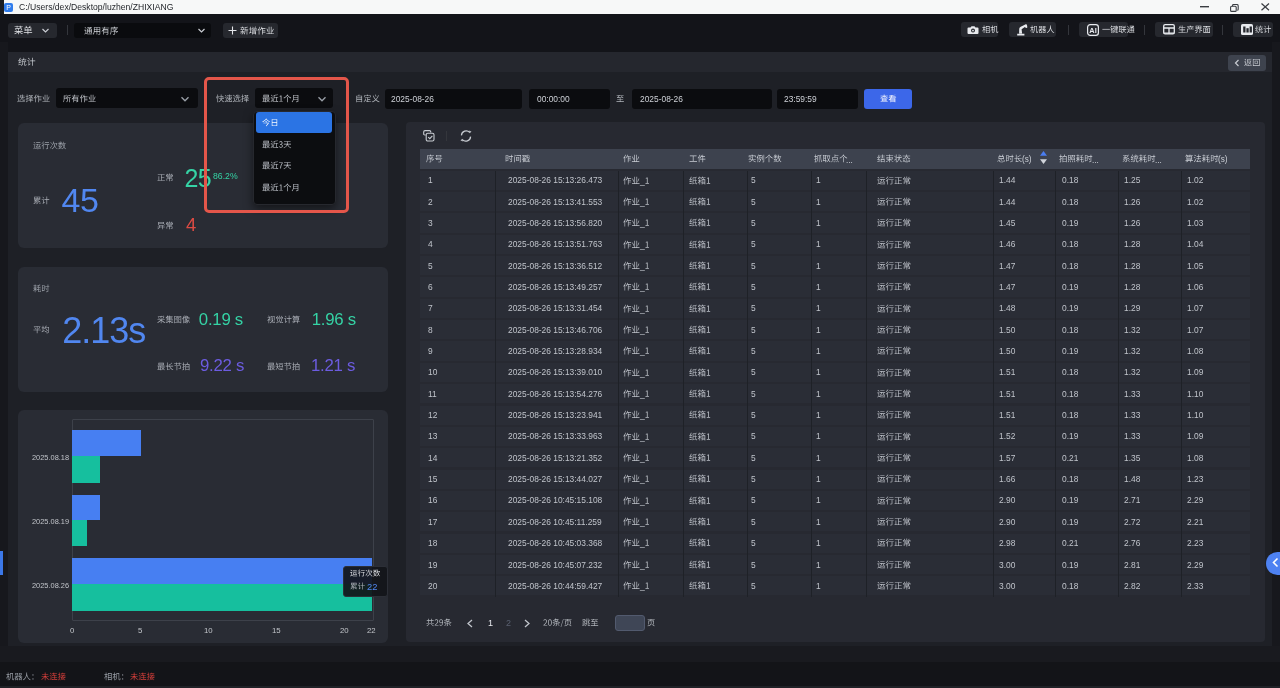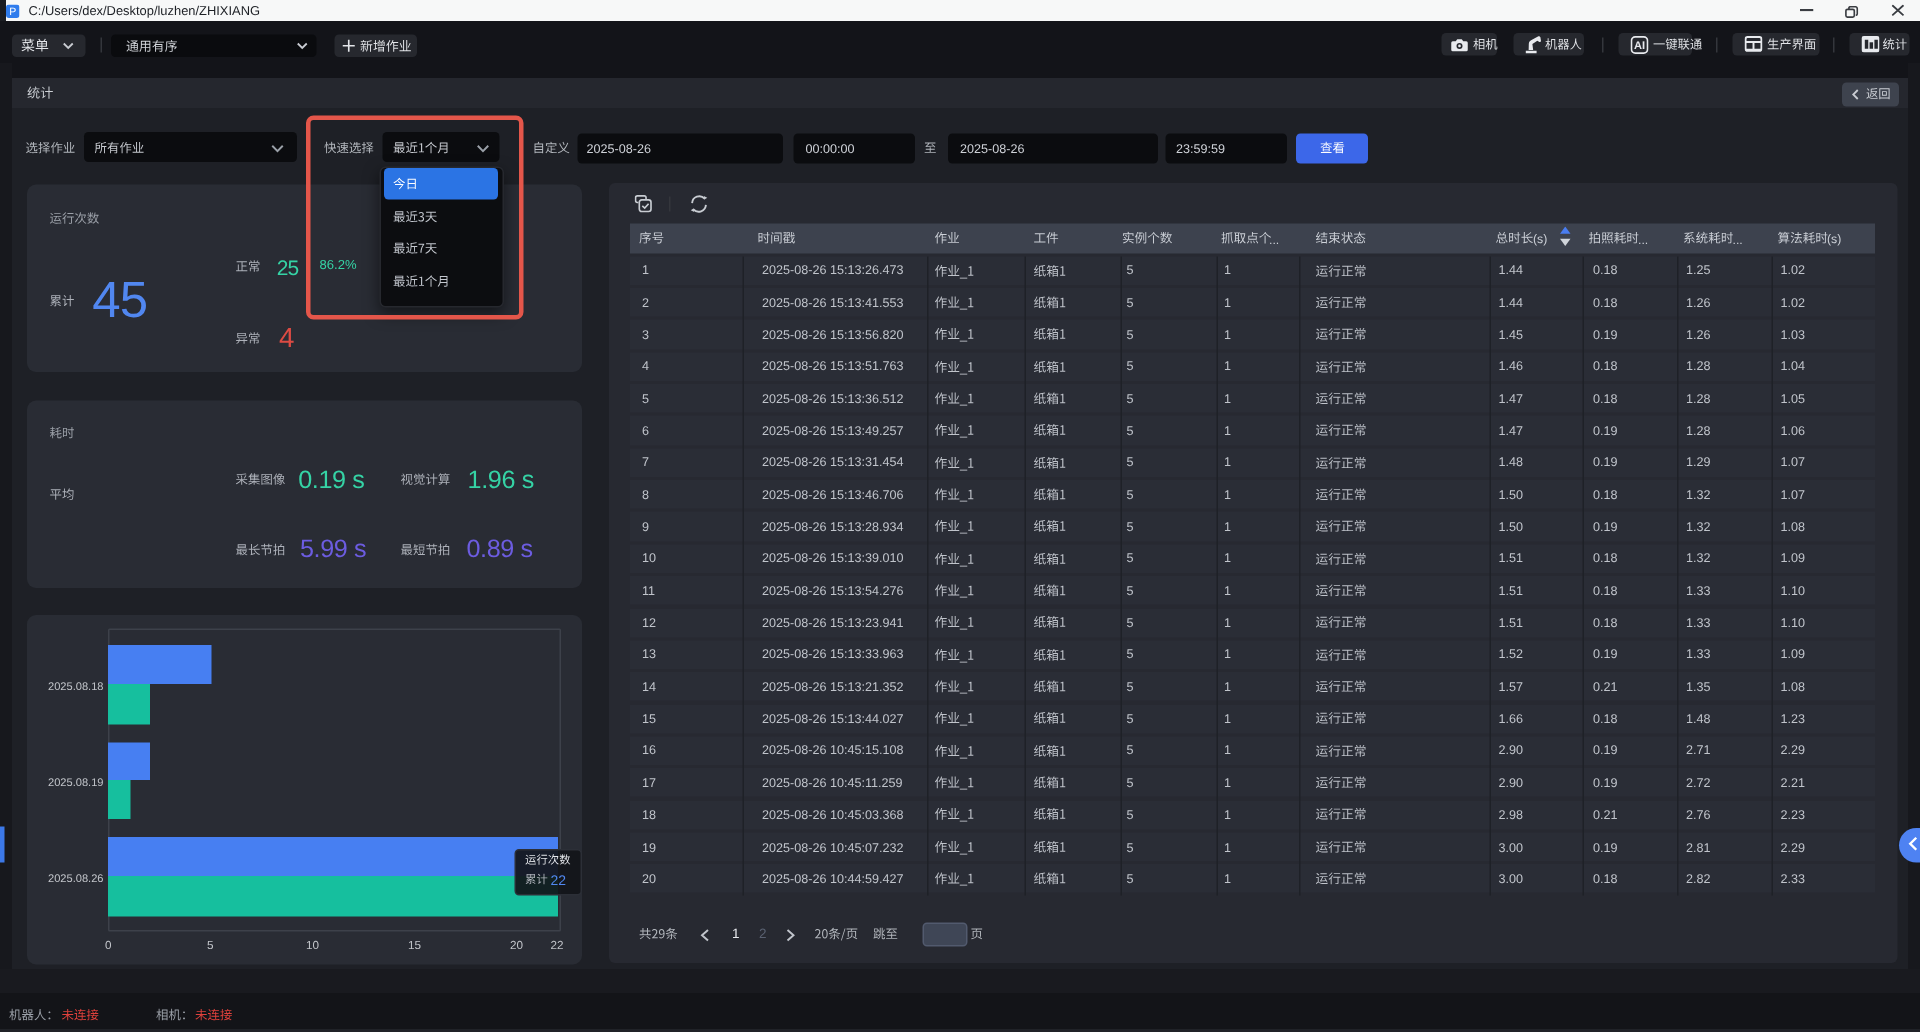--- a/index.html
+++ b/index.html
@@ -337,21 +337,21 @@
         <use href="#u8BA1" x="1.000"></use>
       </g>
     </svg>
     <div class="t" style="font-size:34.0px;color:#5187f0;line-height:40.8px;font-weight:normal;left:61.5px;top:180.10px;letter-spacing:-0.5px;">45</div>
     <svg class="z " style="left:157.4px;top:172.00px" width="17.6" height="11.2">
       <g transform="translate(0,8.55) scale(8.300)" fill="#aeb2ba">
         <use href="#u6B63" x="0.000"></use>
         <use href="#u5E38" x="1.000"></use>
       </g>
     </svg>
-    <div class="t" style="font-size:14px;color:#35d3a5;line-height:22.2px;font-weight:normal;left:184.5px;top:166.50px;letter-spacing:-0.6px;">25</div>
+    <div class="t" style="font-size:25px;color:#35d3a5;line-height:22.2px;font-weight:normal;left:184.5px;top:166.50px;letter-spacing:-0.6px;">25</div>
     <div class="t" style="font-size:34.80px;color:#35d3a5;line-height:34.80px;font-weight:normal;transform:scale(0.25);transform-origin:0 0;left:212.60px;top:172.40px;">86.2%</div>
     <svg class="z " style="left:157.4px;top:219.80px" width="17.6" height="11.2">
       <g transform="translate(0,8.55) scale(8.300)" fill="#aeb2ba">
         <use href="#u5F02" x="0.000"></use>
         <use href="#u5E38" x="1.000"></use>
       </g>
     </svg>
     <div class="t" style="font-size:18.5px;color:#dc4b43;line-height:22.2px;font-weight:normal;left:186.0px;top:214.30px;">4</div>
     <div class="a" style="left:18.0px;top:266.5px;width:370.0px;height:125.5px;background:#292c34;border-radius:6px;"></div>
     <svg class="z " style="left:33.0px;top:282.90px" width="17.6" height="11.2">
@@ -359,20 +359,21 @@
         <use href="#u8017" x="0.000"></use>
         <use href="#u65F6" x="1.000"></use>
       </g>
     </svg>
     <svg class="z " style="left:33.4px;top:324.40px" width="17.6" height="11.2">
       <g transform="translate(0,8.55) scale(8.300)" fill="#aeb2ba">
         <use href="#u5E73" x="0.000"></use>
         <use href="#u5747" x="1.000"></use>
       </g>
     </svg>
+    <div class="t" style="font-size:36.0px;color:#5187f0;line-height:43.2px;font-weight:normal;left:62.3px;top:308.70px;letter-spacing:-1px;">2.13s</div>
     <svg class="z " style="left:156.8px;top:314.20px" width="34.2" height="11.2">
       <g transform="translate(0,8.55) scale(8.300)" fill="#aeb2ba">
         <use href="#u91C7" x="0.000"></use>
         <use href="#u96C6" x="1.000"></use>
         <use href="#u56FE" x="2.000"></use>
         <use href="#u50CF" x="3.000"></use>
       </g>
     </svg>
     <div class="t" style="font-size:16.8px;color:#35d3a5;line-height:20.2px;font-weight:normal;left:198.8px;top:309.72px;letter-spacing:-0.25px;">0.19 s</div>
     <svg class="z " style="left:266.6px;top:314.20px" width="34.2" height="11.2">
@@ -385,30 +386,30 @@
     </svg>
     <div class="t" style="font-size:16.8px;color:#35d3a5;line-height:20.2px;font-weight:normal;left:311.7px;top:309.72px;letter-spacing:-0.25px;">1.96 s</div>
     <svg class="z " style="left:156.8px;top:360.90px" width="34.2" height="11.2">
       <g transform="translate(0,8.55) scale(8.300)" fill="#aeb2ba">
         <use href="#u6700" x="0.000"></use>
         <use href="#u957F" x="1.000"></use>
         <use href="#u8282" x="2.000"></use>
         <use href="#u62CD" x="3.000"></use>
       </g>
     </svg>
-    <div class="t" style="font-size:16.8px;color:#6c5ce0;line-height:20.2px;font-weight:normal;left:200.0px;top:356.42px;letter-spacing:-0.25px;">5.99 s</div>
+    <div class="t" style="font-size:16.8px;color:#6c5ce0;line-height:20.2px;font-weight:normal;left:200.0px;top:356.42px;letter-spacing:-0.25px;">9.22 s</div>
     <svg class="z " style="left:266.6px;top:360.90px" width="34.2" height="11.2">
       <g transform="translate(0,8.55) scale(8.300)" fill="#aeb2ba">
         <use href="#u6700" x="0.000"></use>
         <use href="#u77ED" x="1.000"></use>
         <use href="#u8282" x="2.000"></use>
         <use href="#u62CD" x="3.000"></use>
       </g>
     </svg>
-    <div class="t" style="font-size:16.8px;color:#6c5ce0;line-height:20.2px;font-weight:normal;left:311.0px;top:356.42px;letter-spacing:-0.25px;">0.89 s</div>
+    <div class="t" style="font-size:16.8px;color:#6c5ce0;line-height:20.2px;font-weight:normal;left:311.0px;top:356.42px;letter-spacing:-0.25px;">1.21 s</div>
     <div class="a" style="left:18.0px;top:409.5px;width:370.0px;height:233.5px;background:#292c34;border-radius:6px;"></div>
     <div class="a" style="left:71.9px;top:419.1px;width:299.8px;height:199.6px;border:1px solid #3d414a;border-radius:1px"></div>
     <div class="a" style="left:72.4px;top:429.7px;width:68.2px;height:26.6px;background:#477ff2;"></div>
     <div class="a" style="left:72.4px;top:456.3px;width:27.9px;height:26.3px;background:#16bf9e;"></div>
     <div class="a" style="left:72.4px;top:494.5px;width:27.3px;height:25.6px;background:#477ff2;"></div>
     <div class="a" style="left:72.4px;top:520.1px;width:14.2px;height:25.9px;background:#16bf9e;"></div>
     <div class="a" style="left:72.4px;top:557.8px;width:299.3px;height:26.2px;background:#477ff2;"></div>
     <div class="a" style="left:72.4px;top:584.0px;width:299.3px;height:26.9px;background:#16bf9e;"></div>
     <div class="t" style="font-size:29.60px;color:#c2c5ca;line-height:29.60px;font-weight:normal;transform:scale(0.25);transform-origin:0 0;left:31.86px;top:453.93px;">2025.08.18</div>
     <div class="t" style="font-size:29.60px;color:#c2c5ca;line-height:29.60px;font-weight:normal;transform:scale(0.25);transform-origin:0 0;left:31.86px;top:517.93px;">2025.08.19</div>

